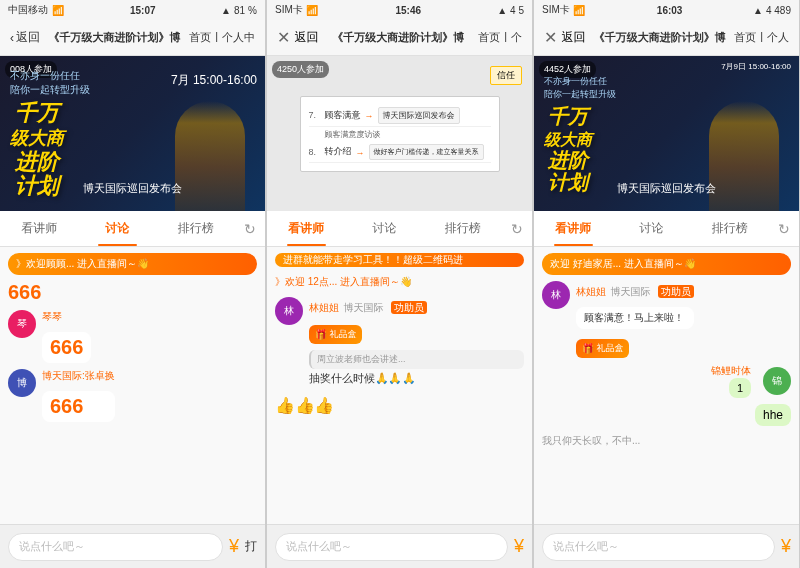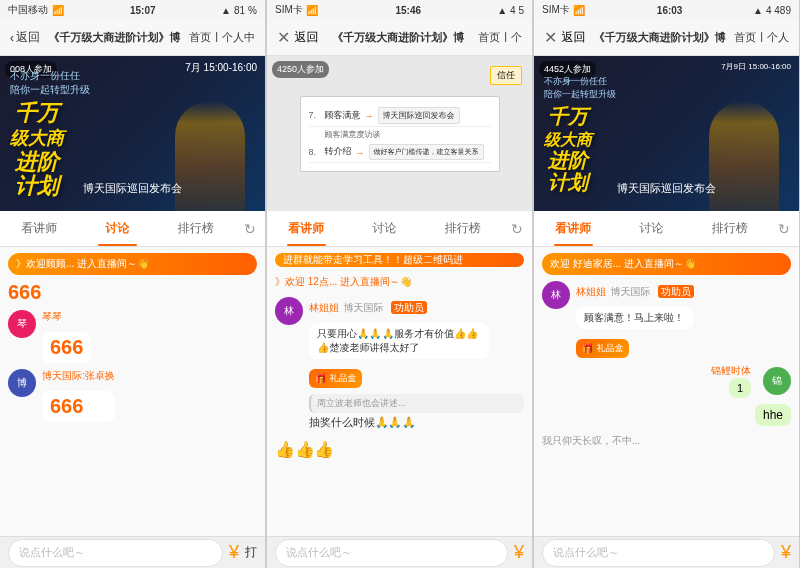--- a/index.html
+++ b/index.html
@@ -234,21 +234,21 @@
       background: #ff6600;
       color: #fff;
       font-size: 10px;
       padding: 1px 3px;
       border-radius: 3px;
       margin-left: 3px;
     }
 
     
     .input-bar {
-      height: 32px;
+      height: 44px;
       background: #f0f0f0;
       display: flex;
       align-items: center;
       padding: 0 8px;
       gap: 6px;
       border-top: 1px solid #ddd;
       flex-shrink: 0;
     }
     .input-field {
       flex: 1;
@@ -366,21 +366,21 @@
   <div class="video-area">
     <div class="video-participant-count">008人参加</div>
     <div class="video-overlay-text">
       <div style="display:flex;flex-direction:column;align-items:flex-start;padding-left:10px;width:100%;">
         <div style="color:#aad4f5;font-size:10px;margin-bottom:4px;">不亦身一份任任<br>陪你一起转型升级</div>
         <div class="video-brand-text">千万<br><span style="font-size:18px;">级大商</span><br>进阶<br>计划</div>
       </div>
     </div>
     <div class="presenter-figure"></div>
     <div class="video-subtitle">博天国际巡回发布会</div>
-    <div style="position:absolute;top:5px;right:8px;color:#fff;font-size:10px;">7月
+    <div style="position:absolute;top:16px;right:8px;color:#fff;font-size:12px;">7月
 15:00-16:00</div>
   </div>
 
   <div class="tab-bar">
     <div class="tab-item">看讲师</div>
     <div class="tab-item active">讨论</div>
     <div class="tab-item">排行榜</div>
     <div style="width:30px;display:flex;align-items:center;justify-content:center;font-size:14px;color:#999;">↻</div>
   </div>
 
@@ -479,21 +479,20 @@
     <div style="font-size:10px;color:#ff6600;padding:2px 0;">》欢迎 12点... 进入直播间～👋</div>
 
     <div class="chat-row">
       <div class="chat-avatar" style="background:#9c27b0;">林</div>
       <div class="chat-bubble-wrap">
         <div>
           <span style="font-size:10px;color:#ff6600;">林姐姐</span>
           <span style="font-size:10px;color:#999;">博天国际</span>
           <span class="badge-admin">功助员</span>
         </div>
-        <div class="chat-bubble" style="font-size:10px;">只要用心🙏🙏🙏服务才有价值👍👍👍楚凌老师讲得太好了</div>
         <div class="gift-btn" style="width:fit-content;margin-top:2px;">
           <span>🎁</span>
           <span style="font-size:9px;">礼品盒</span>
         </div>
       </div>
     </div>
 
     <div style="margin-left:34px;">
       <div style="background:#f0f0f0;border-radius:6px;padding:3px 6px;font-size:9px;color:#999;border-left:2px solid #ccc;">周立波老师也会讲述...</div>
       <div style="font-size:11px;color:#333;padding:2px 0;">抽奖什么时候🙏🙏🙏</div>

